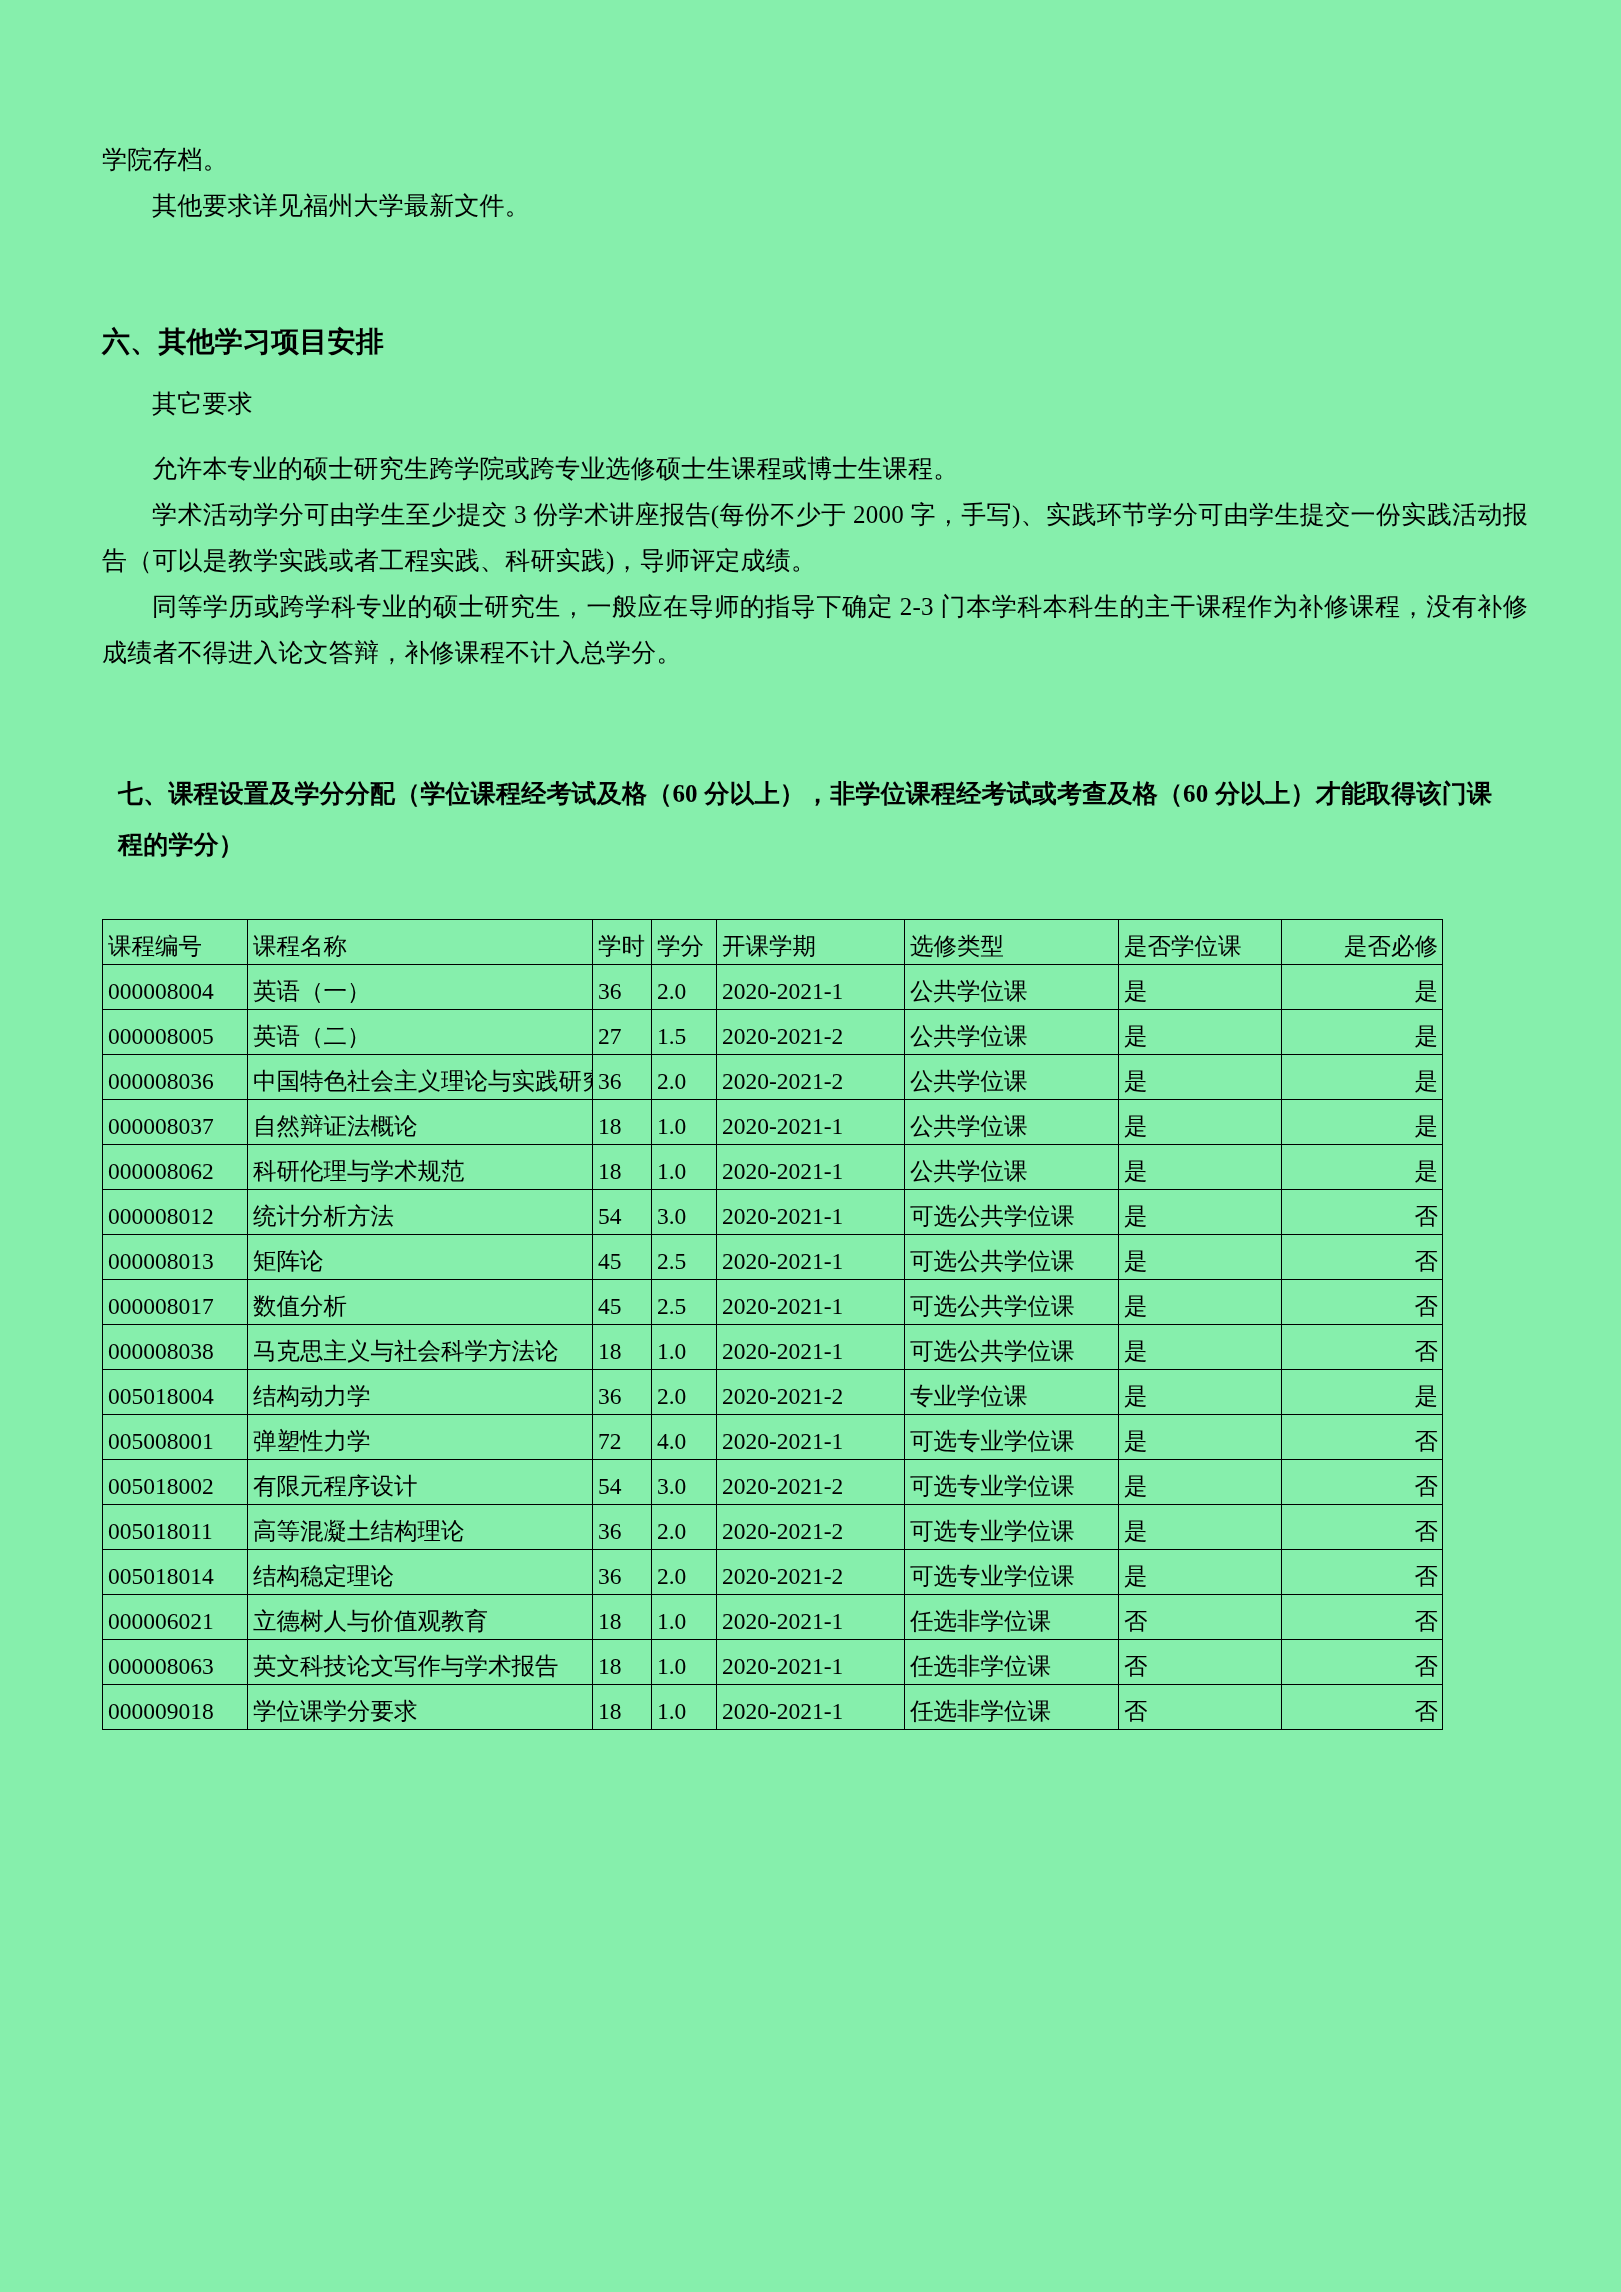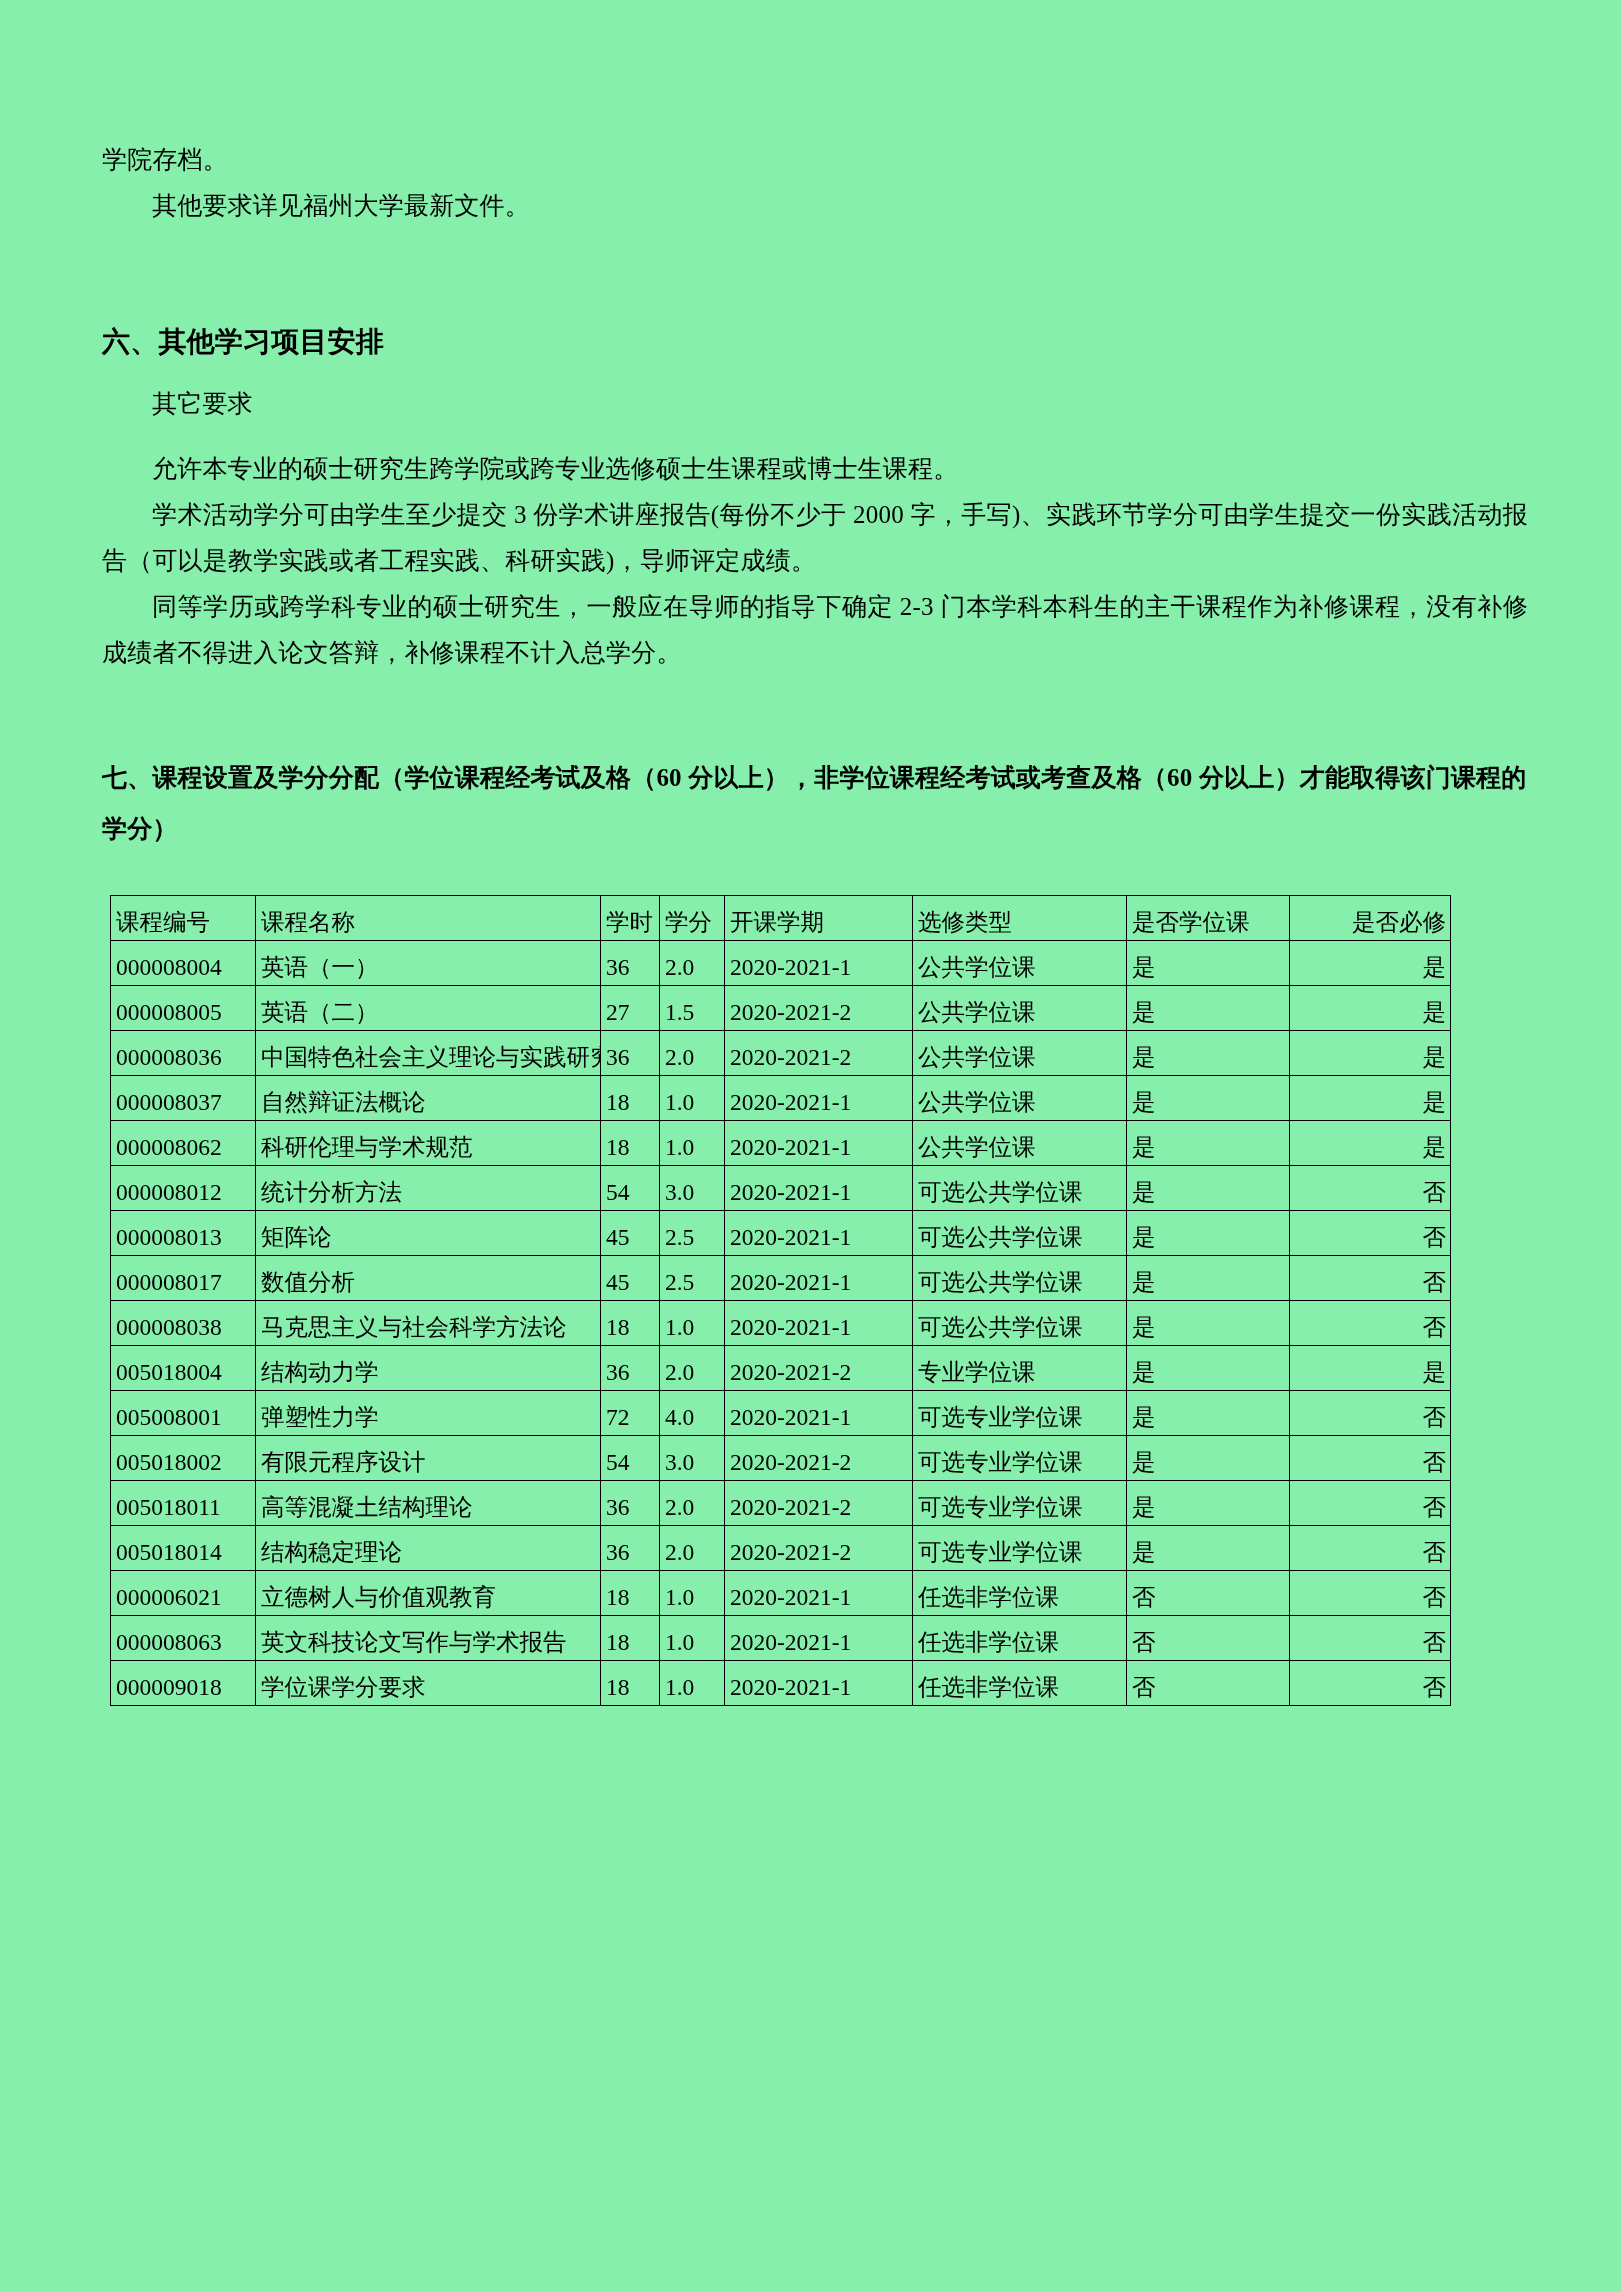--- a/index.html
+++ b/index.html
@@ -35,34 +35,34 @@
     font-size: 28px;
     line-height: 46px;
     font-weight: bold;
     margin: 0;
     letter-spacing: 0.2px;
   }
   .heading-wrap {
     font-size: 25px;
     line-height: 51px;
     font-weight: bold;
-    margin: 0;
+    margin: 16px;
     letter-spacing: 0.2px;
   }
   .spacer-a { height: 90px; }
   .spacer-b { height: 15.7px; }
   .spacer-c { height: 19.6px; }
   .spacer-d { height: 76px; }
   .spacer-e { height: 33px; }
 
   table.course-table {
     border-collapse: collapse;
     width: 1339px;
     table-layout: fixed;
-    margin: 8px;
+    margin: 0;
   }
   table.course-table td {
     border: 1.6px solid #000000;
     font-size: 23.5px;
     line-height: 1.15;
     padding: 3.9px 3.9px 3.9px 4.9px;
     vertical-align: bottom;
     height: 45px;
     box-sizing: border-box;
     white-space: nowrap;

